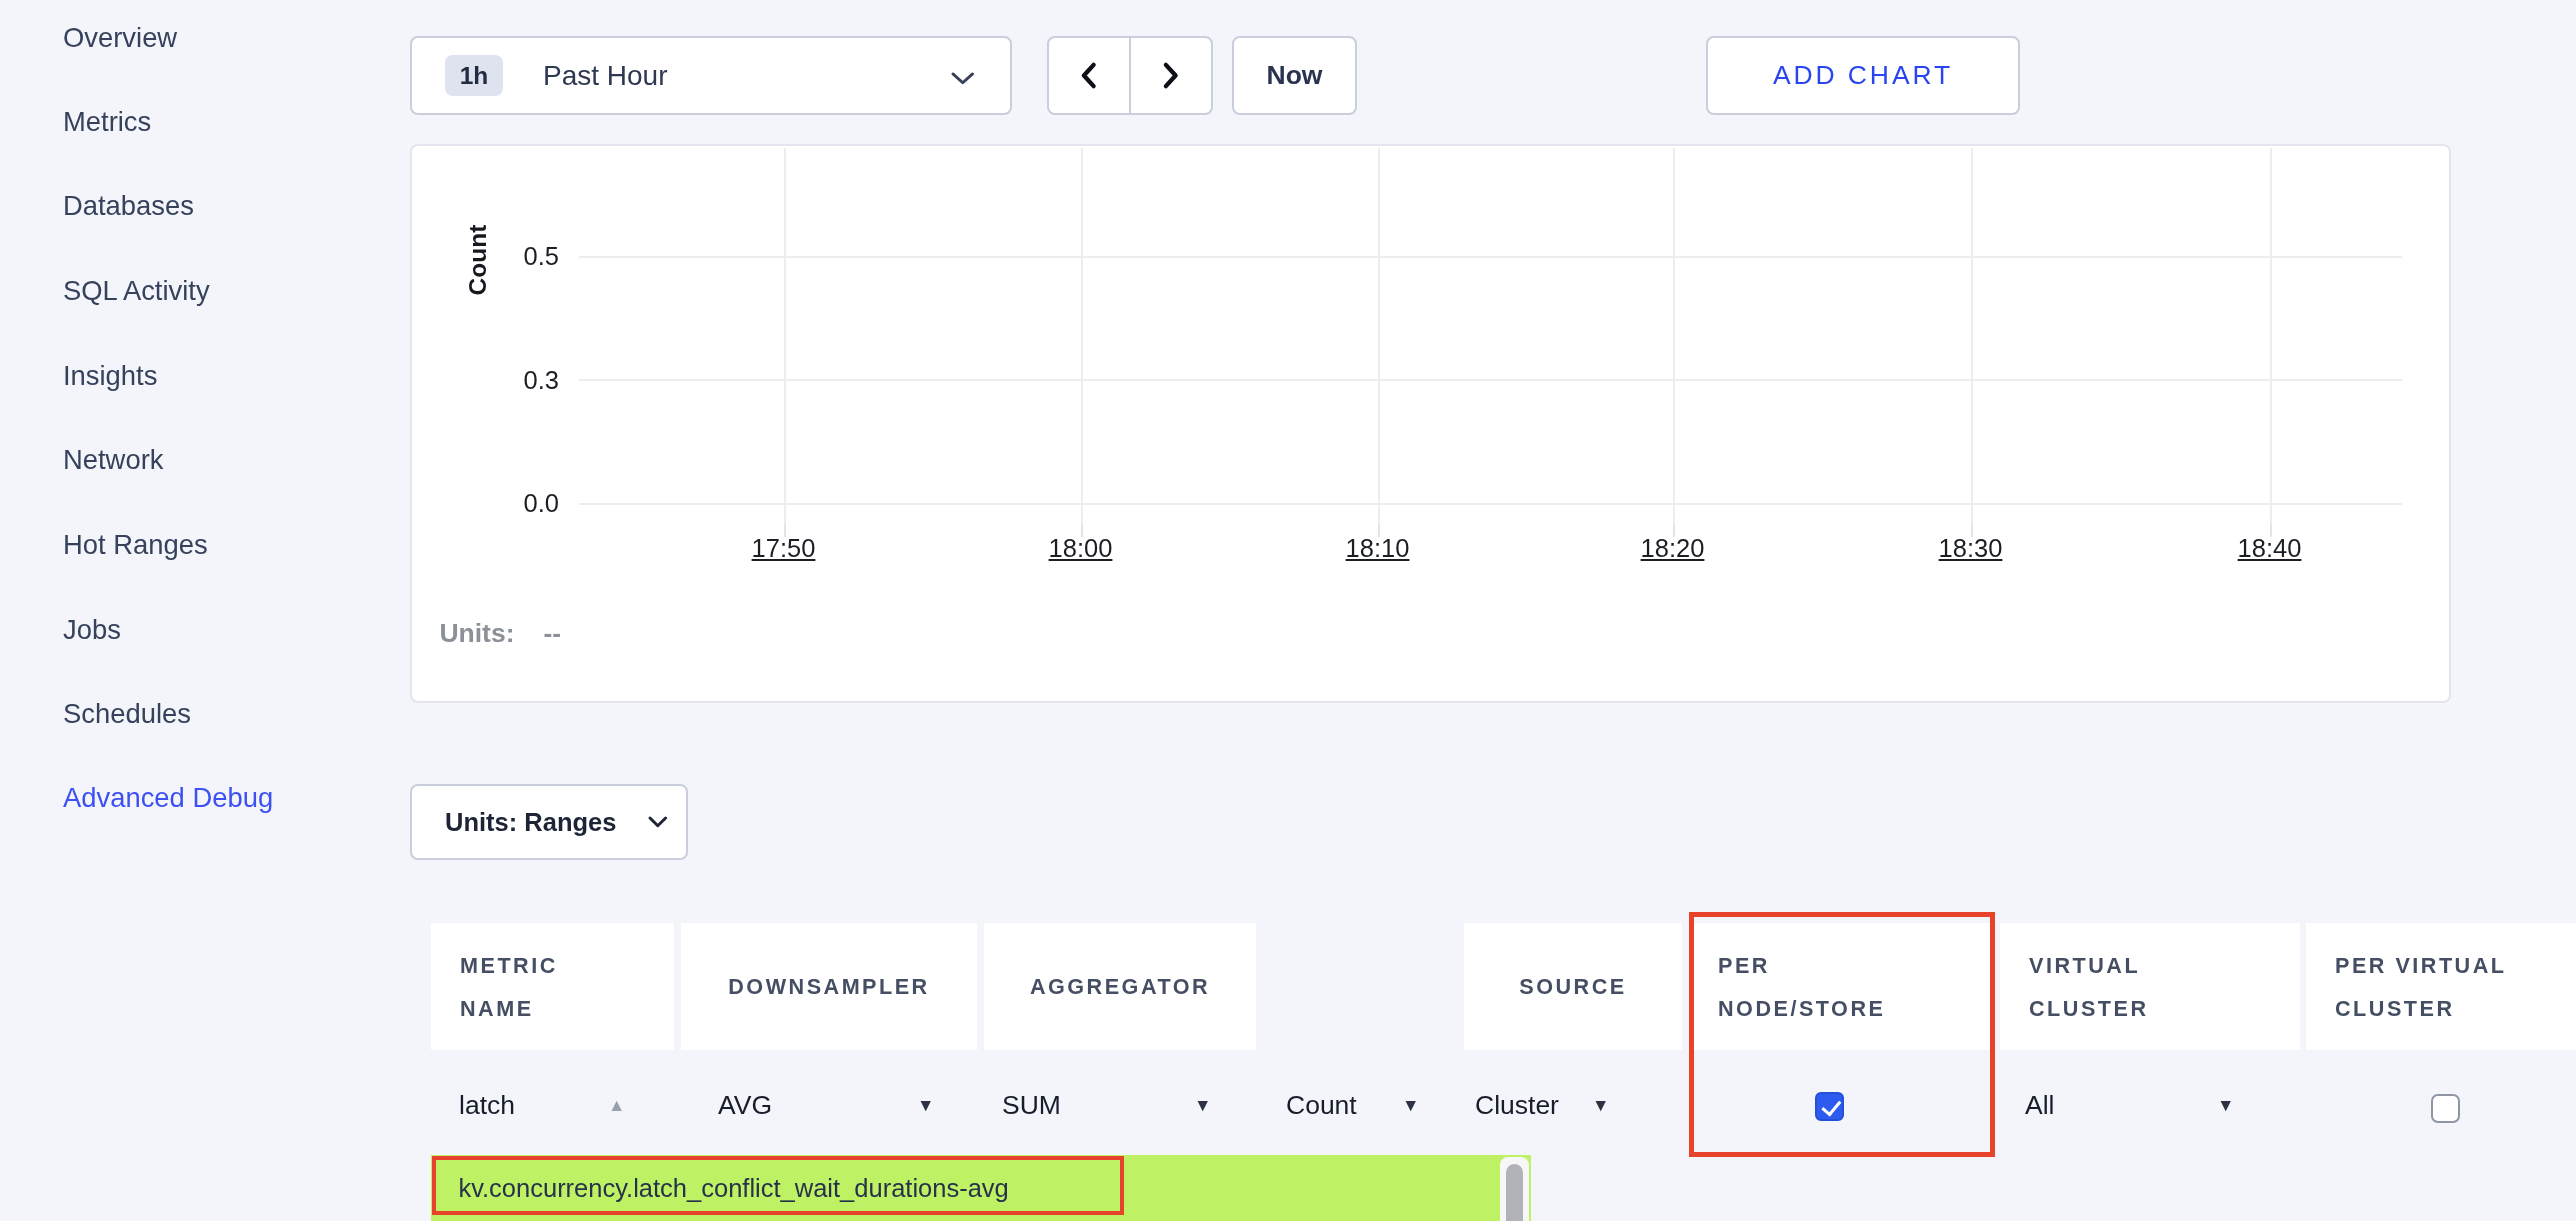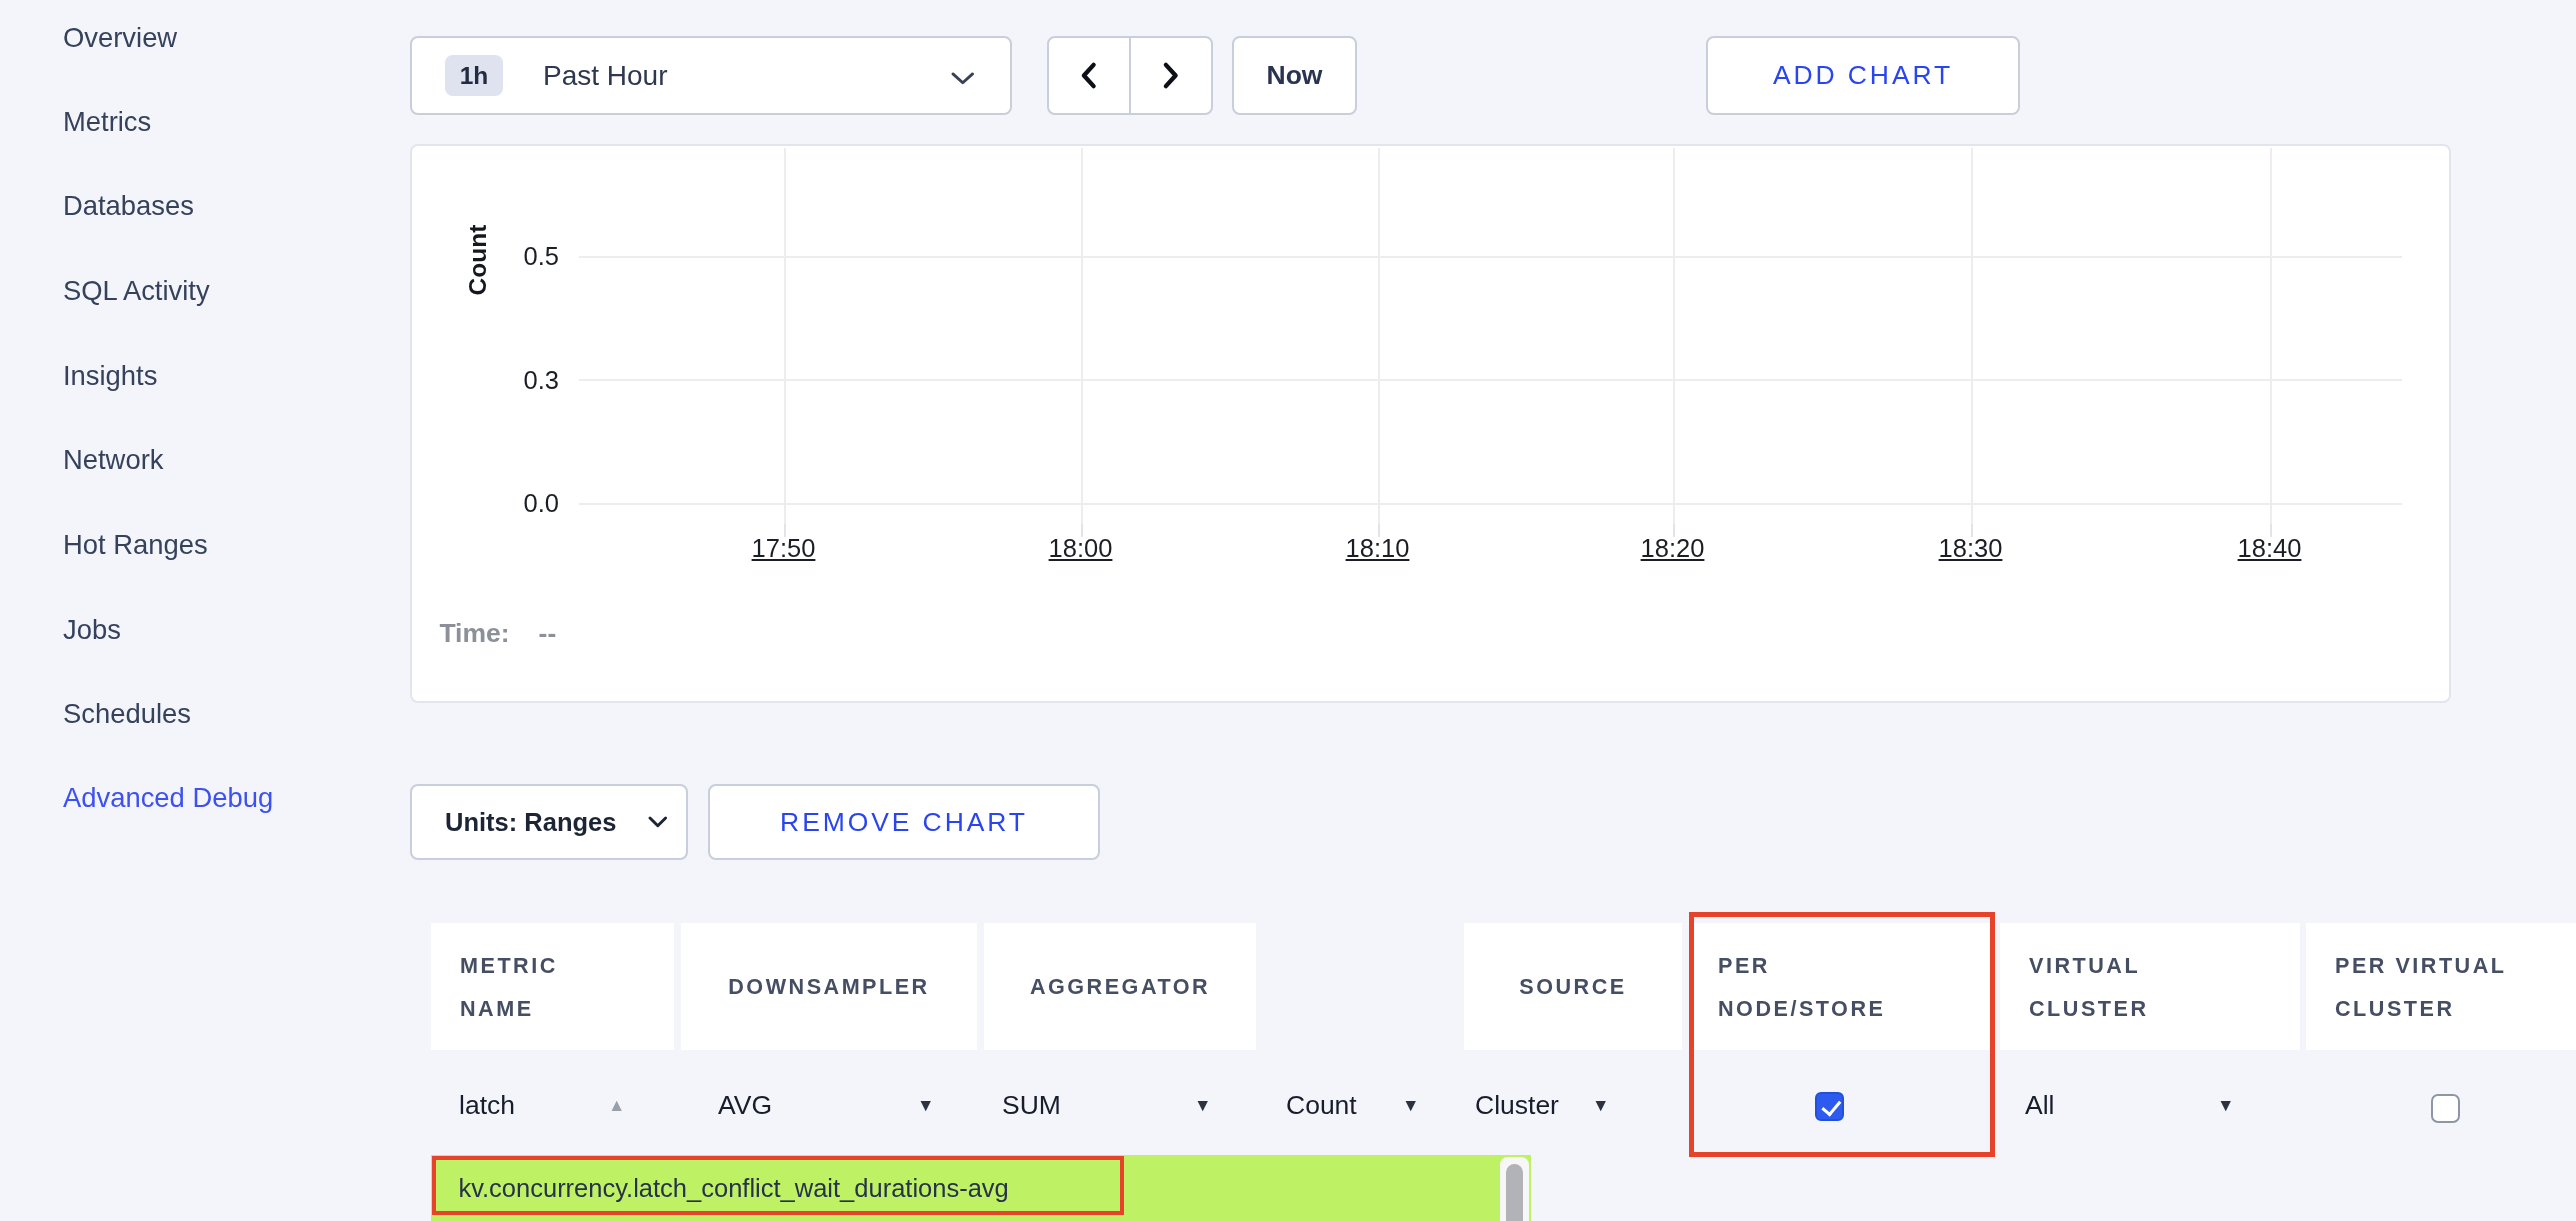--- a/index.html
+++ b/index.html
@@ -181,33 +181,32 @@
     <div class="vstub" style="left:1858px"></div>
 
     <span class="xtick" style="left:372px">17:50</span>
     <span class="xtick" style="left:669px">18:00</span>
     <span class="xtick" style="left:966px">18:10</span>
     <span class="xtick" style="left:1261px">18:20</span>
     <span class="xtick" style="left:1559px">18:30</span>
     <span class="xtick" style="left:1858px">18:40</span>
 
     <div class="time-footer">
-      <span>Time:</span><span class="val">--</span>
+      <span>Units:</span><span class="val">--</span>
     </div>
   </div>
 
   <div class="btn units-btn">
     <span class="units-label">Units: Ranges</span>
     <span class="chev">
       <svg width="21.6" height="13.7" viewBox="0 0 22 14">
           <path d="M3 3 L11 11 L19 3" fill="none" stroke="#1c2436" stroke-width="3" stroke-linecap="round" stroke-linejoin="round"></path>
         </svg>
     </span>
   </div>
-  <div class="btn remove-btn">REMOVE CHART</div>
 
   <div class="th left th-metric">
       <span>Metric Name</span>
     </div>
   <div class="th center th-downs">
       <span>Downsampler</span>
     </div>
   <div class="th center th-aggr">
       <span>Aggregator</span>
     </div>

